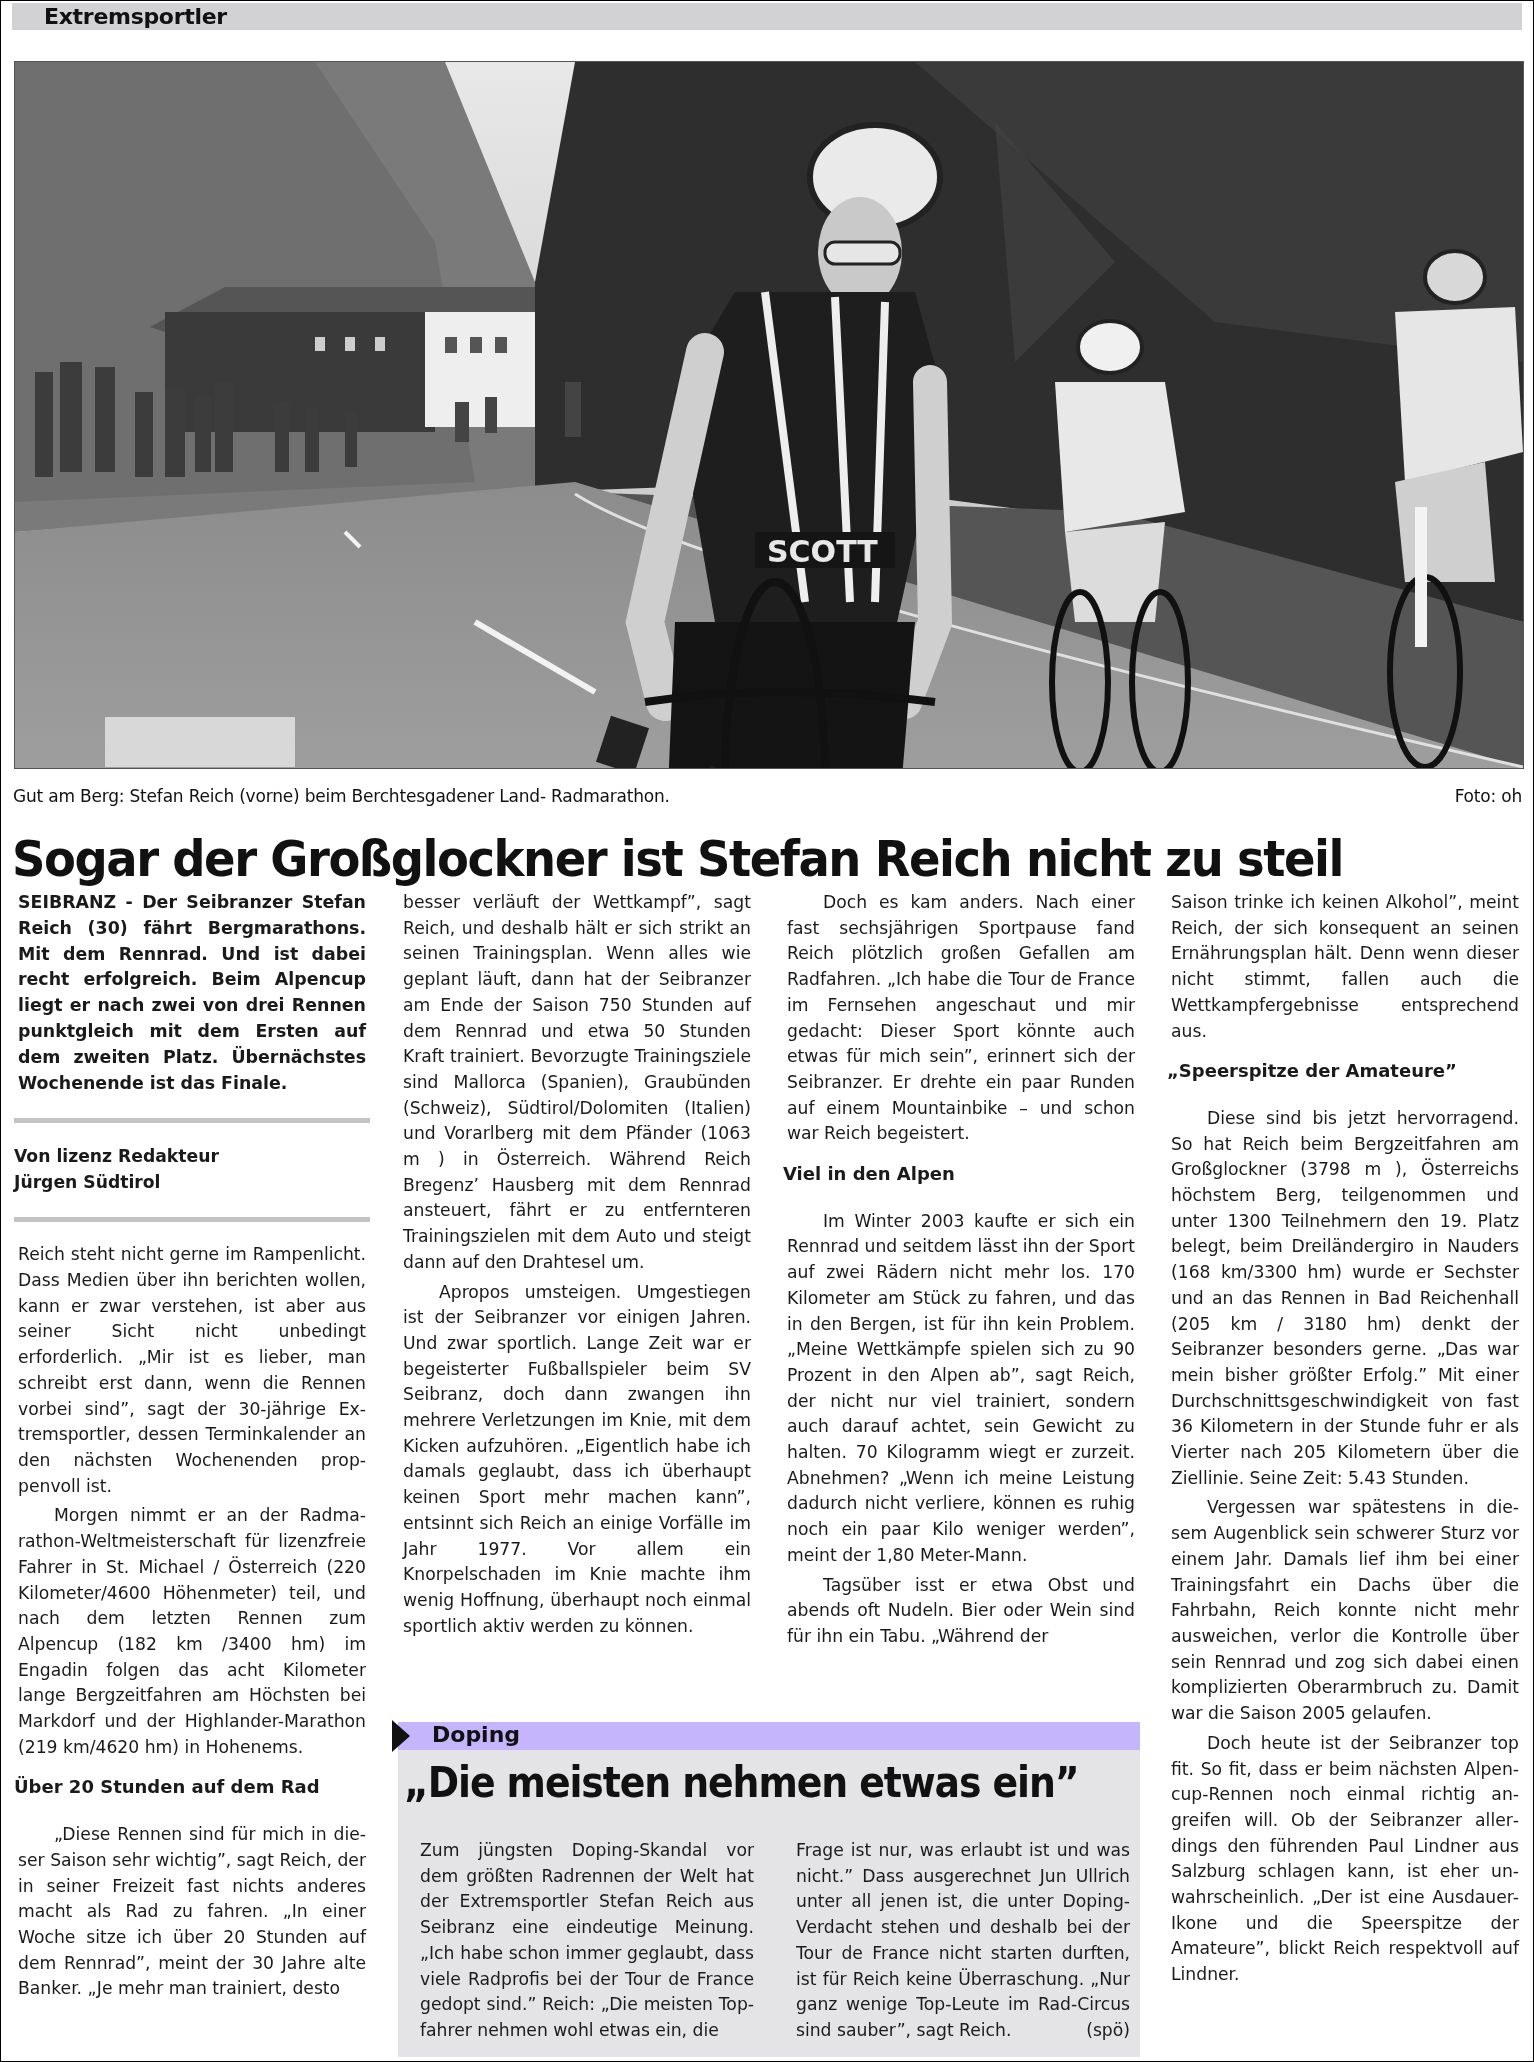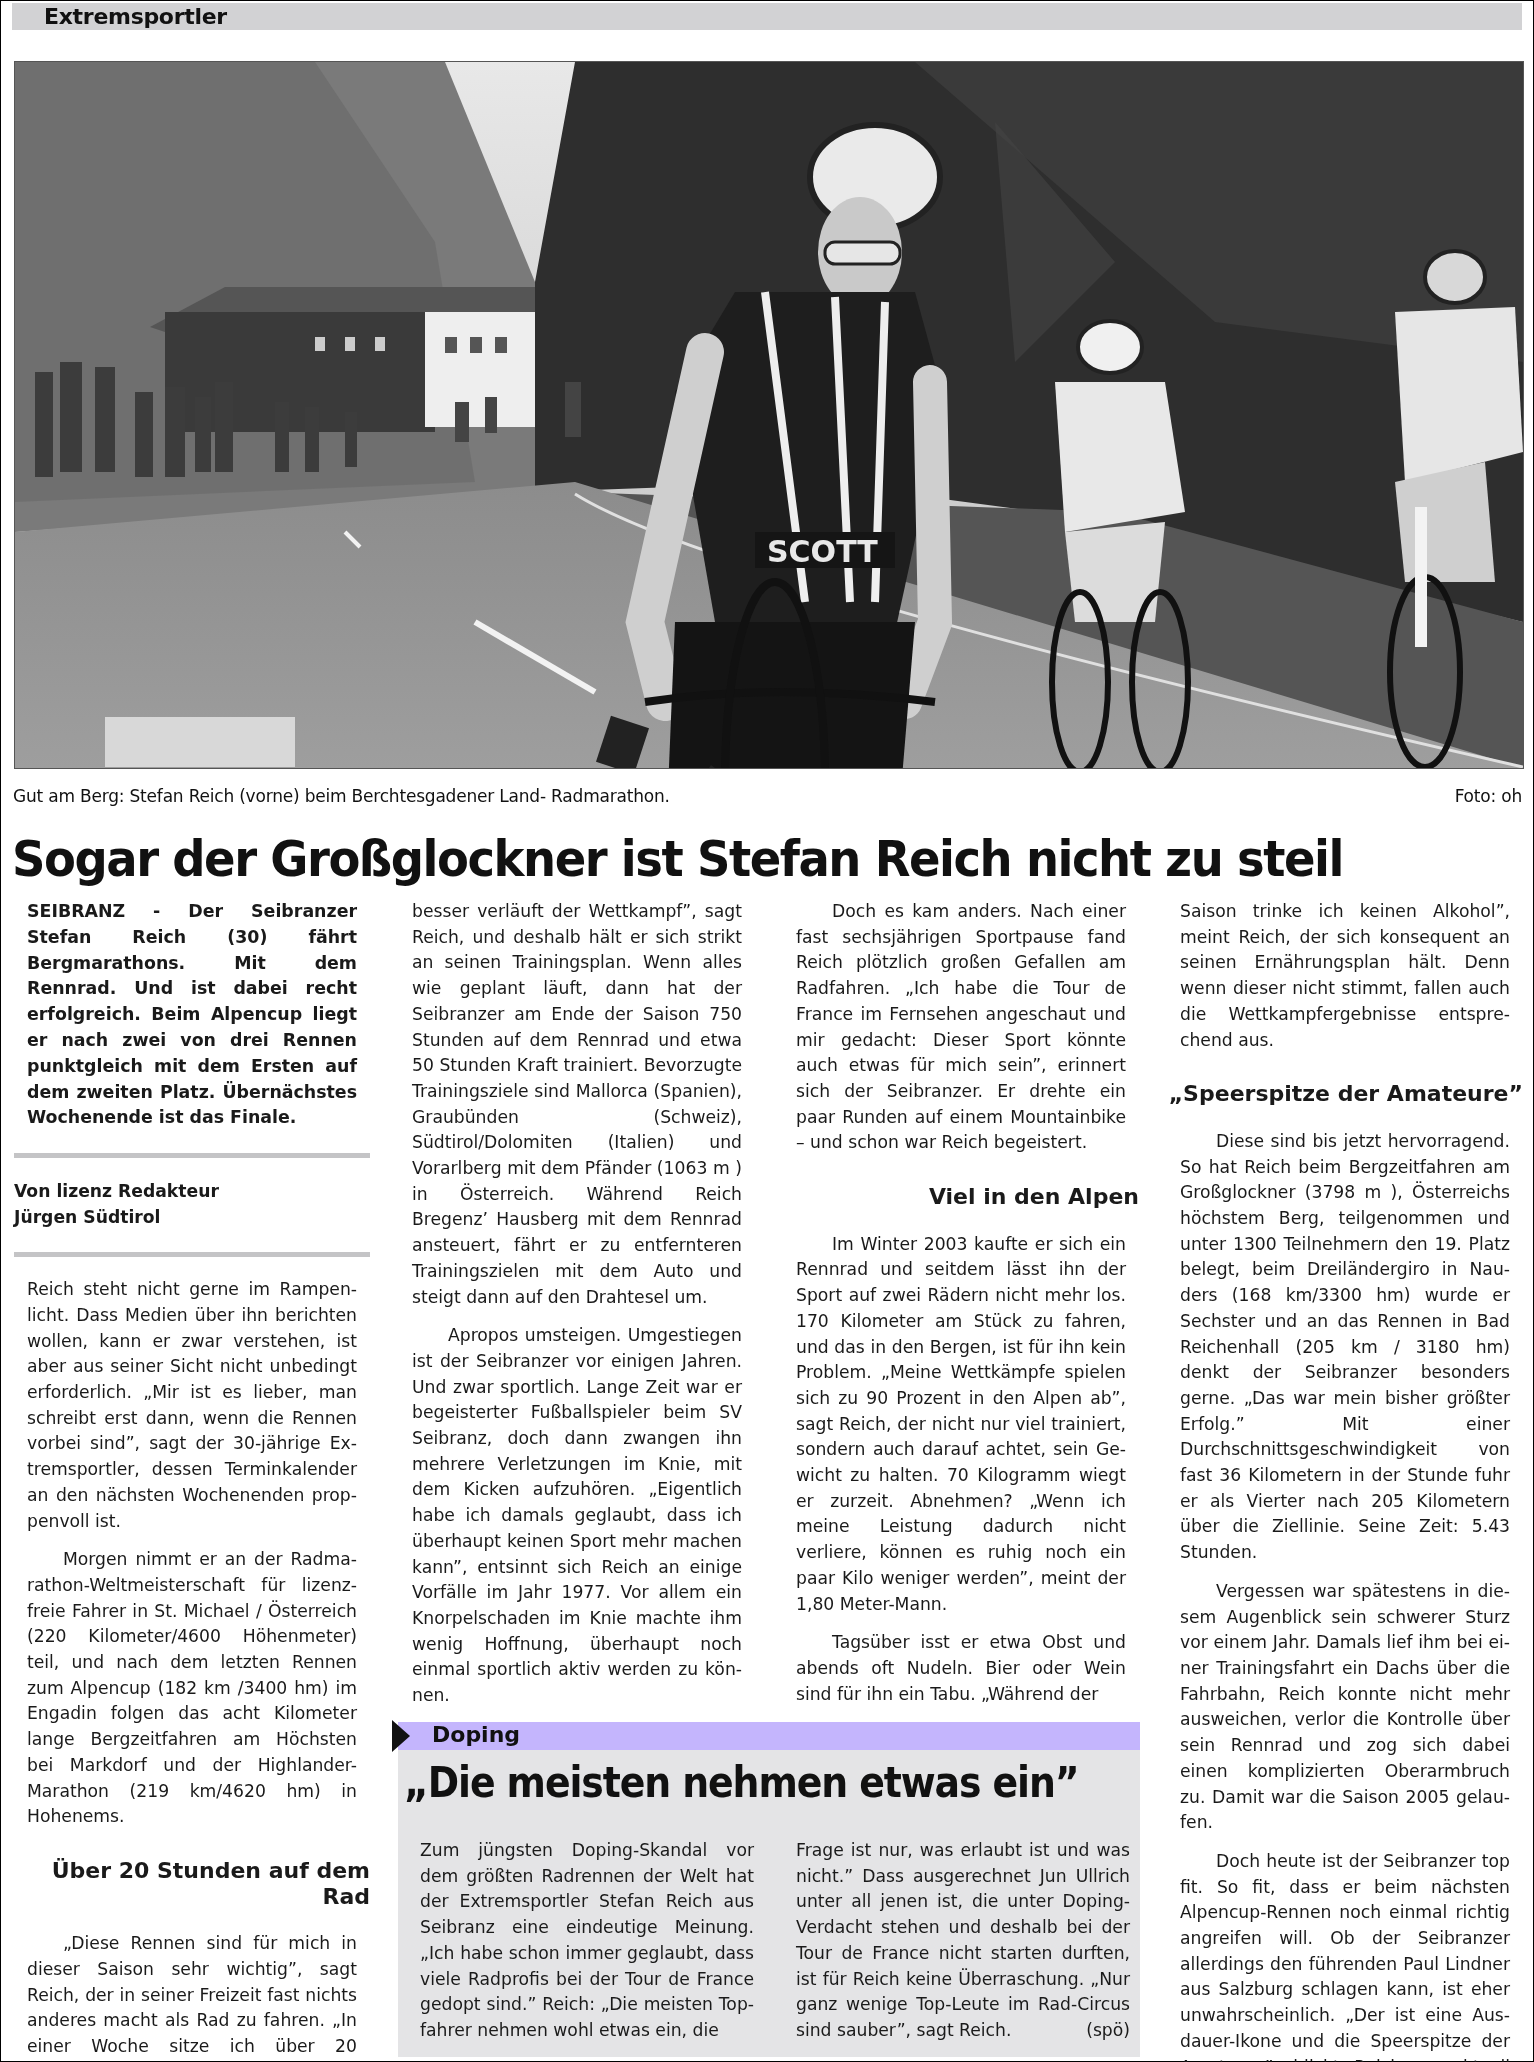--- a/index.html
+++ b/index.html
@@ -15,26 +15,26 @@
            border: 1px solid #555; overflow: hidden; background: #6a6a6a; }
   .photo svg { display: block; }
   .caption { position: absolute; top: 786px; font-size: 17px; color: #111; letter-spacing: -0.2px; }
   .caption.left { left: 13px; }
   .caption.right { right: 12px; }
   .headline { position: absolute; left: 12px; top: 830px; font-size: 50px; font-weight: bold;
               letter-spacing: -1.6px; color: #111; white-space: nowrap; transform: scaleX(0.93);
               transform-origin: left top; }
   .col { position: absolute; width: 356px; font-size: 17.2px; line-height: 25.7px; text-align: justify;
          hyphens: manual; color: #1a1a1a; }
-  .col p { margin: 13px; }
+  .col p { margin: 4px; }
   .col p.ind { text-indent: 36px; }
   .lead { font-weight: bold; font-size: 17.4px; line-height: 25.8px; }
   .rule { height: 5px; background: #c4c4c6; margin: 22px 0 20px 0; }
   .byline { font-weight: bold; font-size: 17.2px; line-height: 26px; text-align: left; }
-  .subhead { font-weight: bold; font-size: 22px; margin: 28px 0 22px 0; text-align: right; }
+  .subhead { font-weight: bold; font-size: 18px; margin: 14px 0 22px 0; text-align: left; }
   .col1 { left: 14px; top: 886px; }
   .col2 { left: 399px; top: 886px; }
   .col3 { left: 783px; top: 886px; }
   .col4 { left: 1167px; top: 886px; }
   .box { position: absolute; left: 398px; top: 1722px; width: 742px; height: 335px; background: #e4e4e6; }
   .box-bar { position: absolute; left: 0; top: 0; width: 742px; height: 28px; background: #c4b5fd; }
   .box-arrow { position: absolute; left: -6px; top: -2px; width: 0; height: 0;
                border-top: 16px solid transparent; border-bottom: 16px solid transparent;
                border-left: 18px solid #111; }
   .box-label { position: absolute; left: 34px; top: 0px; font-weight: bold; font-size: 22px; color: #111; }

